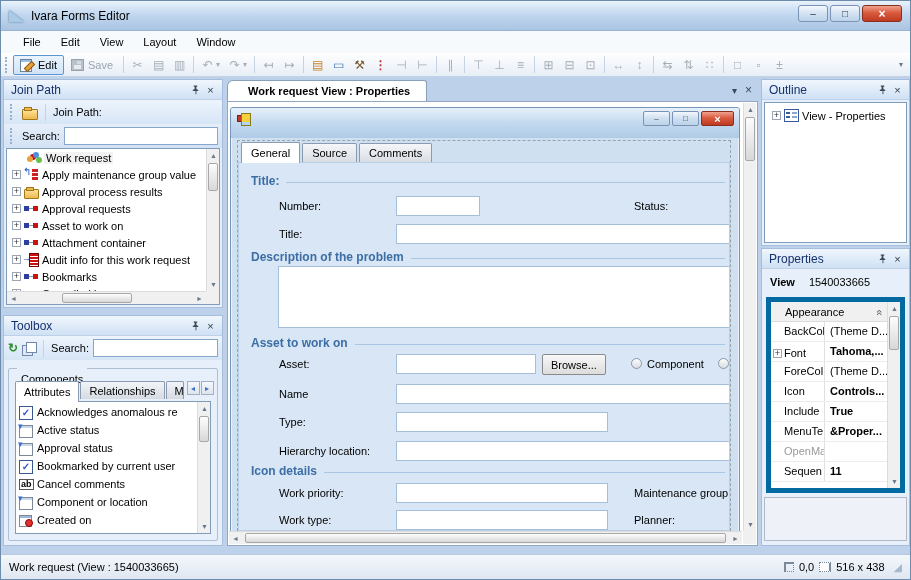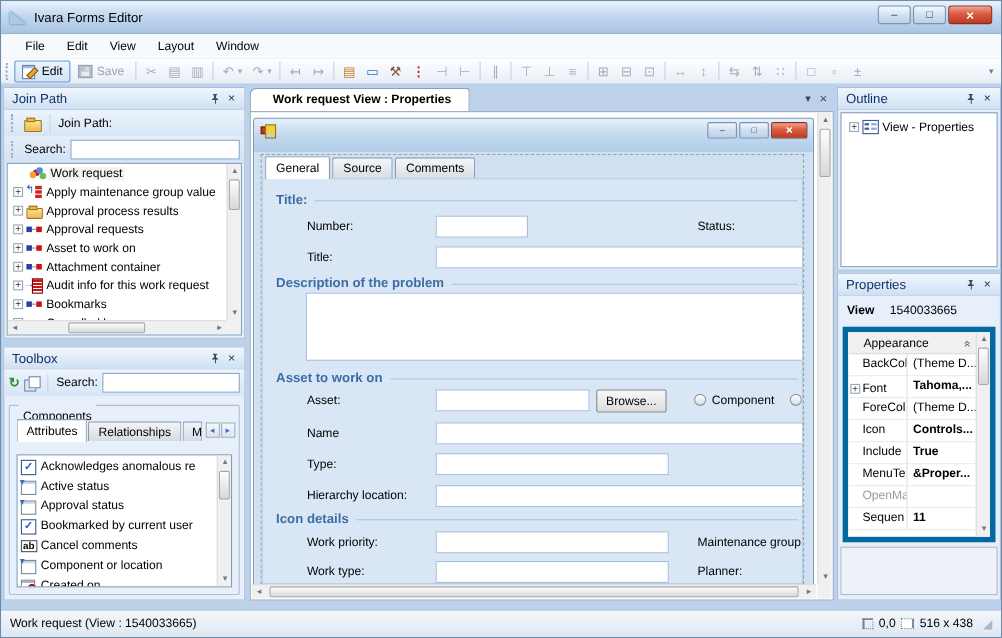--- a/index.html
+++ b/index.html
@@ -78,21 +78,21 @@
   
   .ic-folder2{position:relative;width:16px;height:13px;}
   .ic-folder2::before{content:"";position:absolute;left:0;top:3px;width:14px;height:9px;background:linear-gradient(#ffe198,#eeb84c);border:1px solid #a07818;border-radius:1px;}
   .ic-folder2::after{content:"";position:absolute;left:2px;top:1px;width:6px;height:2px;background:#eeb84c;border:1px solid #a07818;}
   .ic-refresh{color:#2f8f2f;font-weight:bold;font-size:12px;}
   .ic-layers{position:relative;width:14px;height:13px;}
   .ic-layers::before{content:"";position:absolute;left:0;top:3px;width:9px;height:9px;background:#dfe8f4;border:1px solid #7288a8;}
   .ic-layers::after{content:"";position:absolute;left:4px;top:0;width:9px;height:9px;background:#fff;border:1px solid #7288a8;}
   .group{position:relative;flex:1;margin:8px 4px 4px;border:1px solid #aebfd4;border-radius:2px;display:flex;flex-direction:column;}
   .legend{position:absolute;top:-8px;left:8px;background:#e7f0fa;padding:12px 4px;}
-  .tbtabs{display:flex;align-items:flex-end;margin:12px 6px 12px;position:relative;}
+  .tbtabs{display:flex;margin:12px 6px 0;position:relative;}
   .tbtab{height:18px;padding:0 8px;display:flex;align-items:center;background:linear-gradient(#f2f4f7,#d6dbe2);
          border:1px solid #8a9ab0;border-bottom:none;border-radius:2px 2px 0 0;margin-right:1px;white-space:nowrap;}
   .tbtab.active{height:21px;background:#fff;z-index:2;margin-bottom:-1px;}
   .tbtab.cut{width:34px;overflow:hidden;}
   .tbarr{display:flex;gap:1px;margin-left:2px;margin-bottom:3px;}
   .tbarr span{width:13px;height:14px;display:flex;align-items:center;justify-content:center;background:linear-gradient(#f6f8fb,#dde4ec);
               border:1px solid #9fb0c4;color:#3a6fc4;font-size:8px;}
   .tblist{position:relative;flex:1;margin:0 6px 6px;border:1px solid #7f9db9;background:#fff;z-index:1;overflow:hidden;}
   .lrow{display:flex;align-items:center;height:18px;padding-left:3px;gap:4px;white-space:nowrap;}
   .tb{width:14px;height:13px;position:relative;flex:0 0 14px;}

